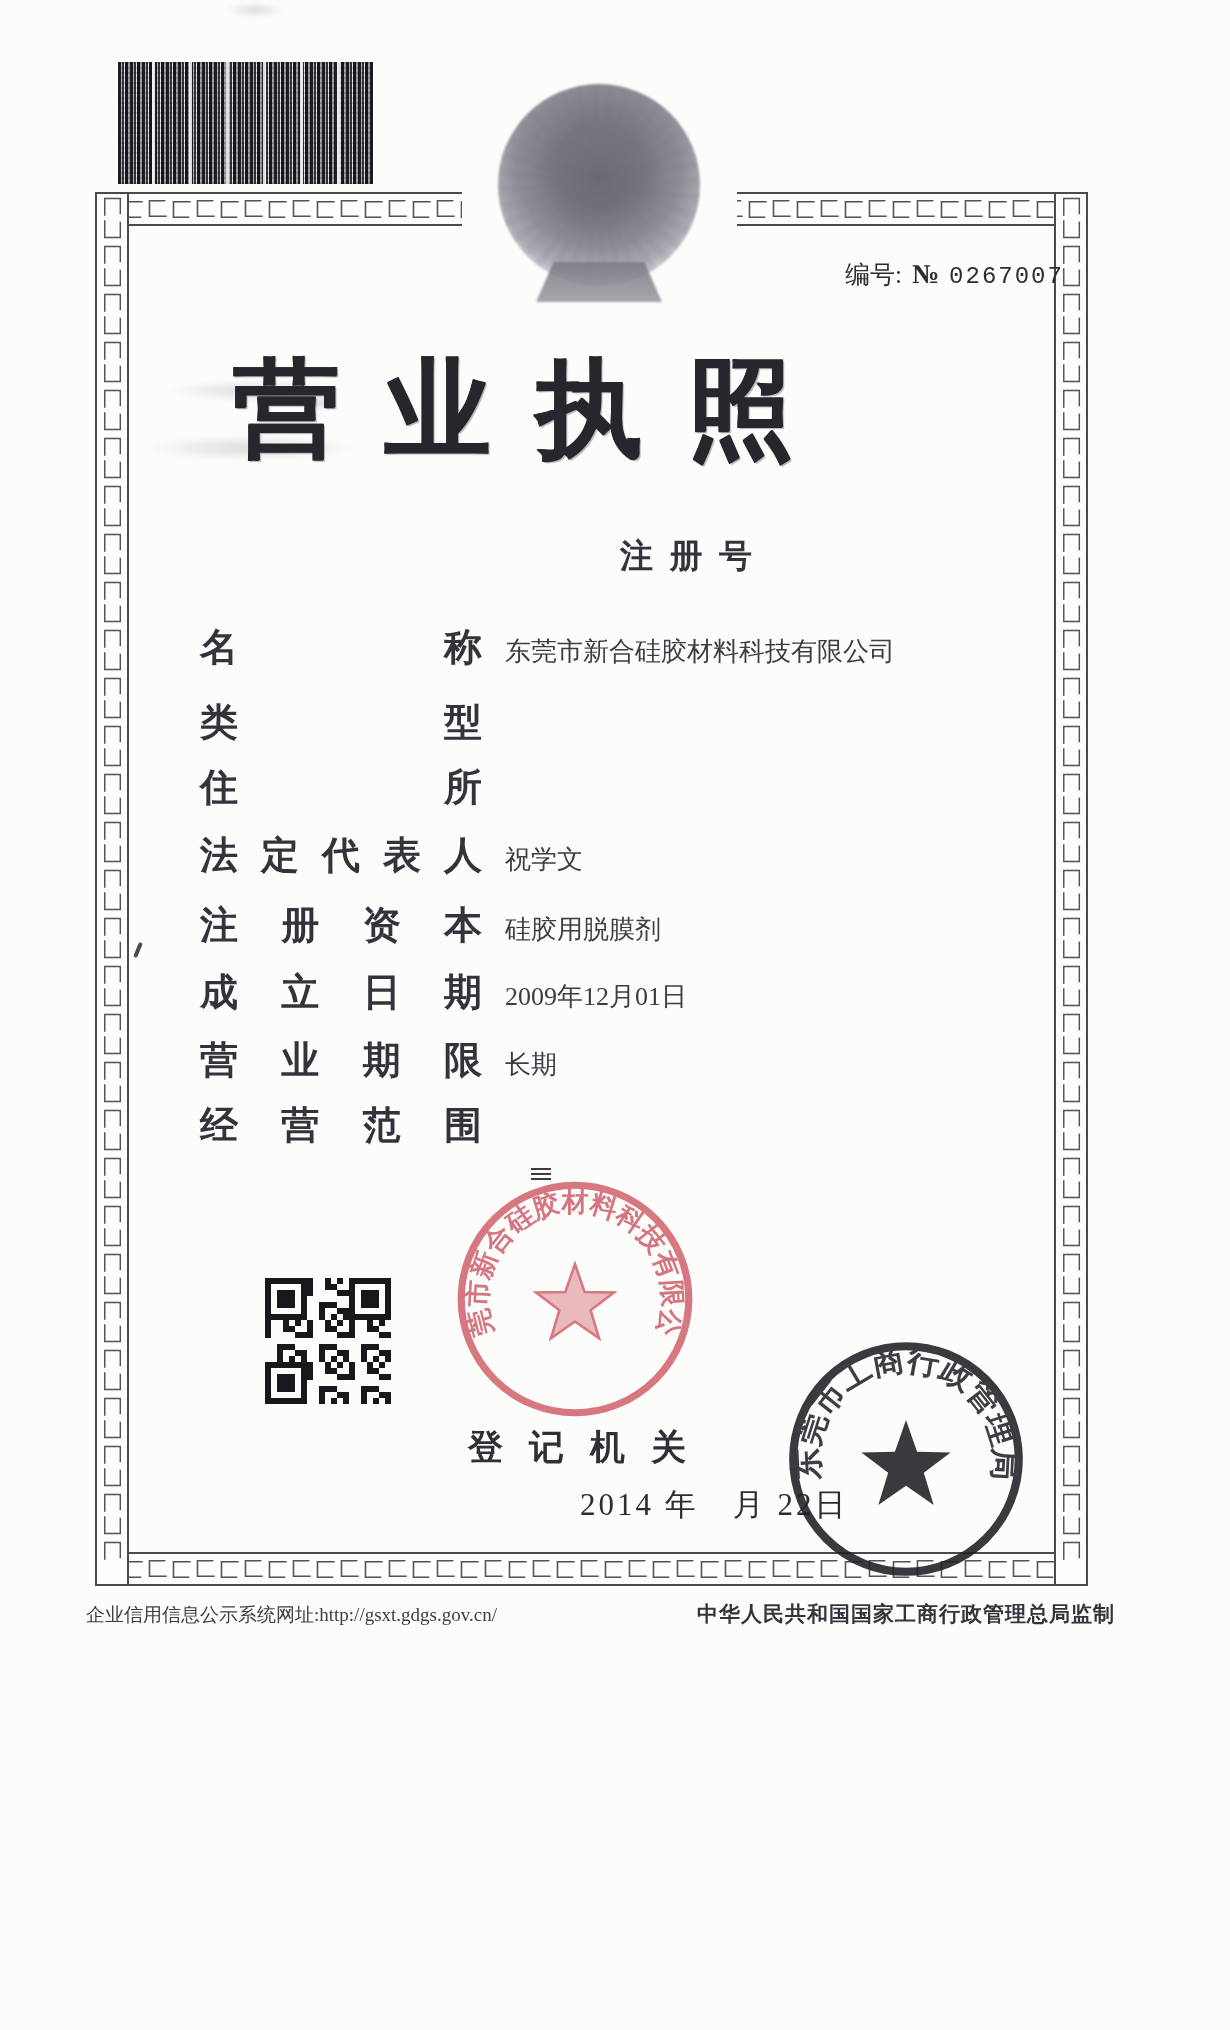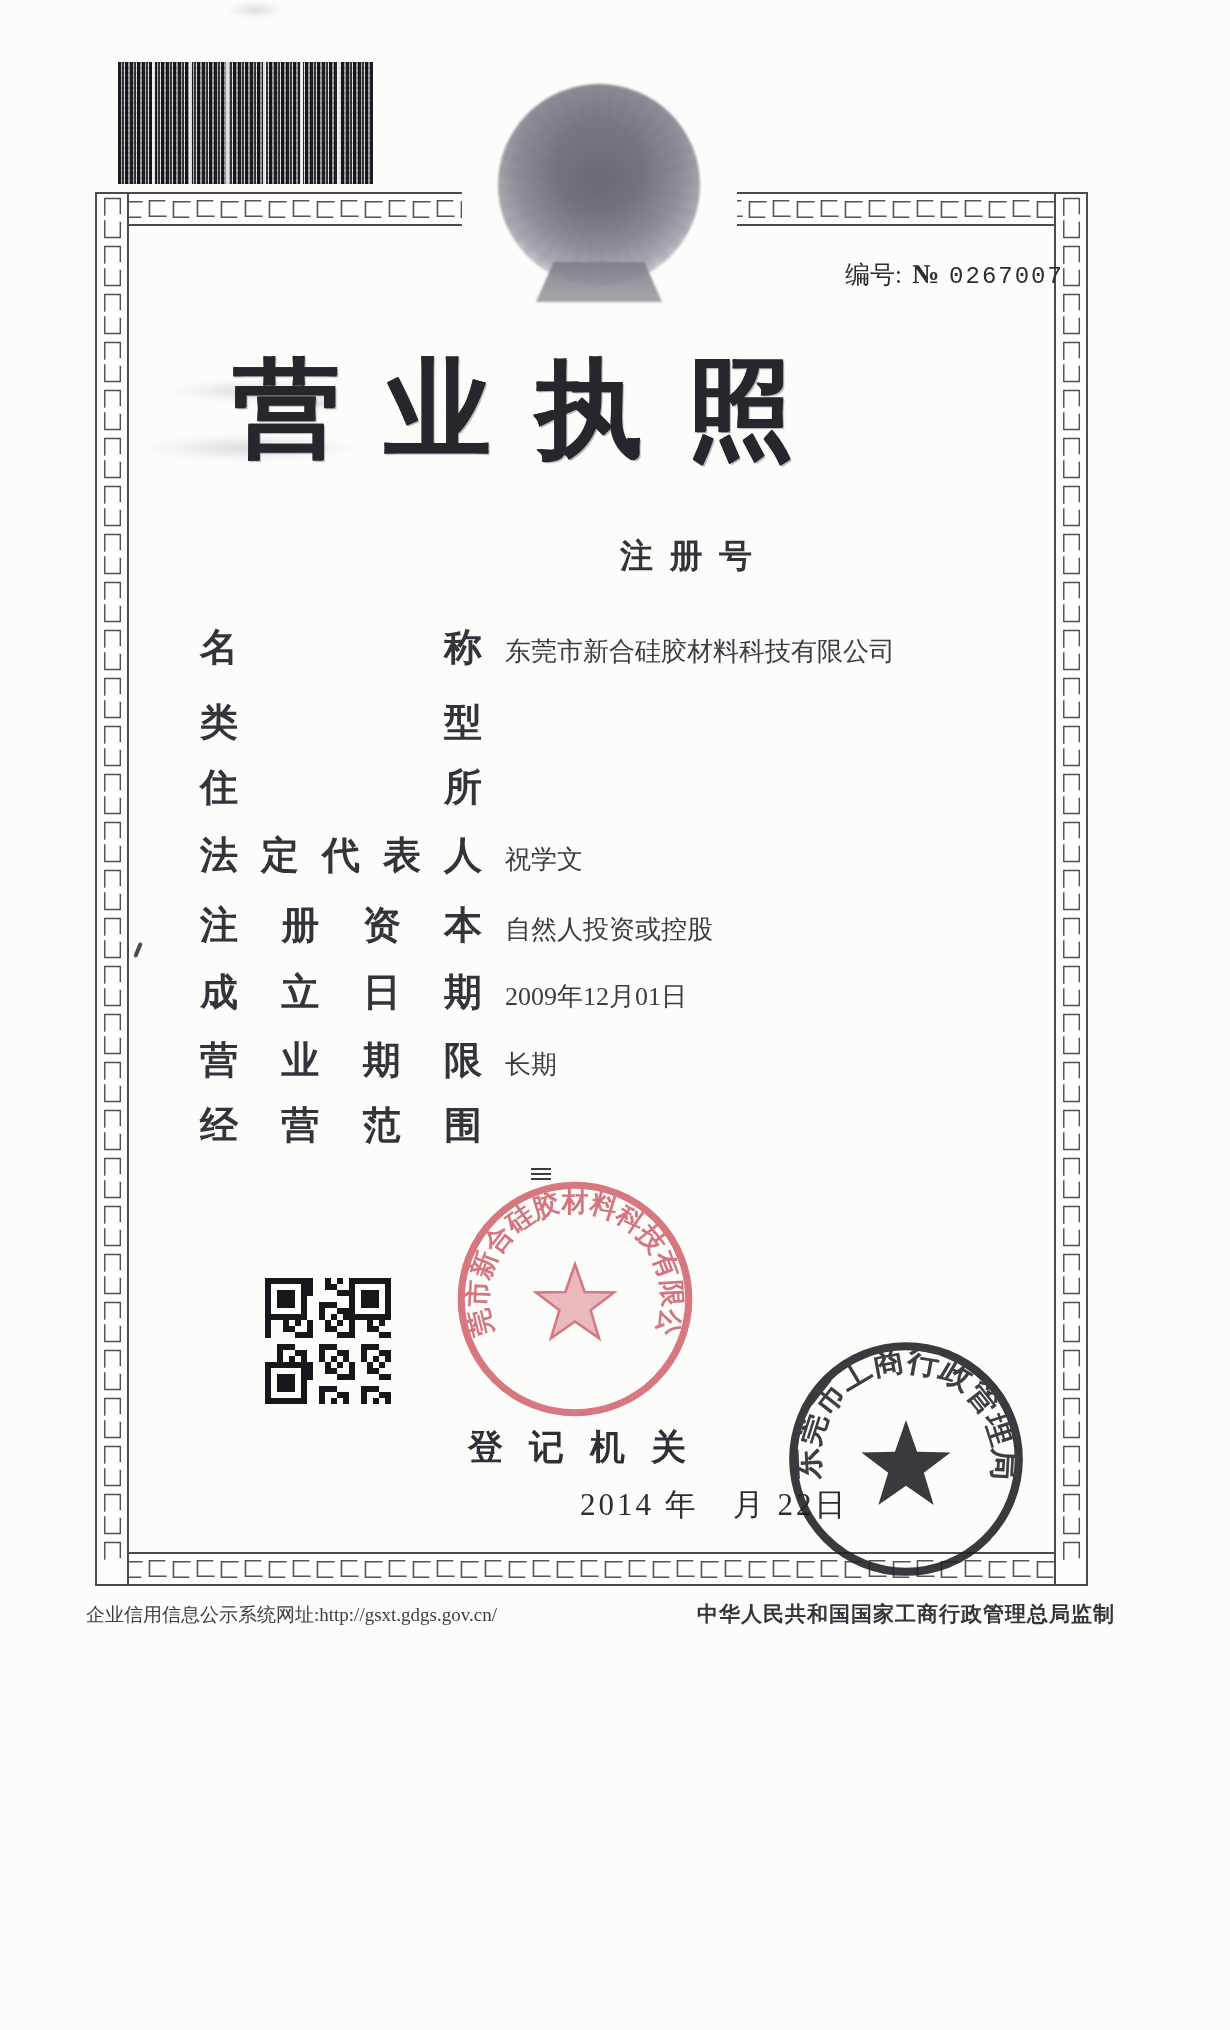--- a/index.html
+++ b/index.html
@@ -372,21 +372,21 @@
       </span>
     <span class="fvalue">祝学文</span>
   </div>
   <div class="abs field-row" style="top:900px">
     <span class="flabel spread">
         <span>注</span>
         <span>册</span>
         <span>资</span>
         <span>本</span>
       </span>
-    <span class="fvalue">自然人投资或控股</span>
+    <span class="fvalue">硅胶用脱膜剂</span>
   </div>
   <div class="abs field-row" style="top:967px">
     <span class="flabel spread">
         <span>成</span>
         <span>立</span>
         <span>日</span>
         <span>期</span>
       </span>
     <span class="fvalue">2009年12月01日</span>
   </div>

